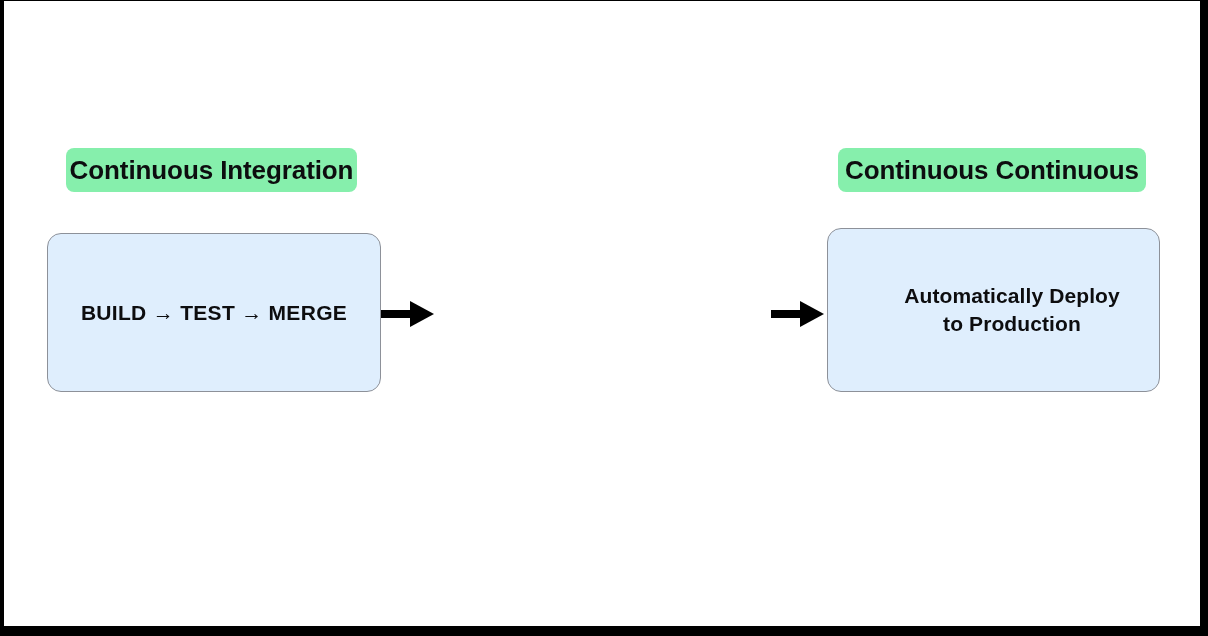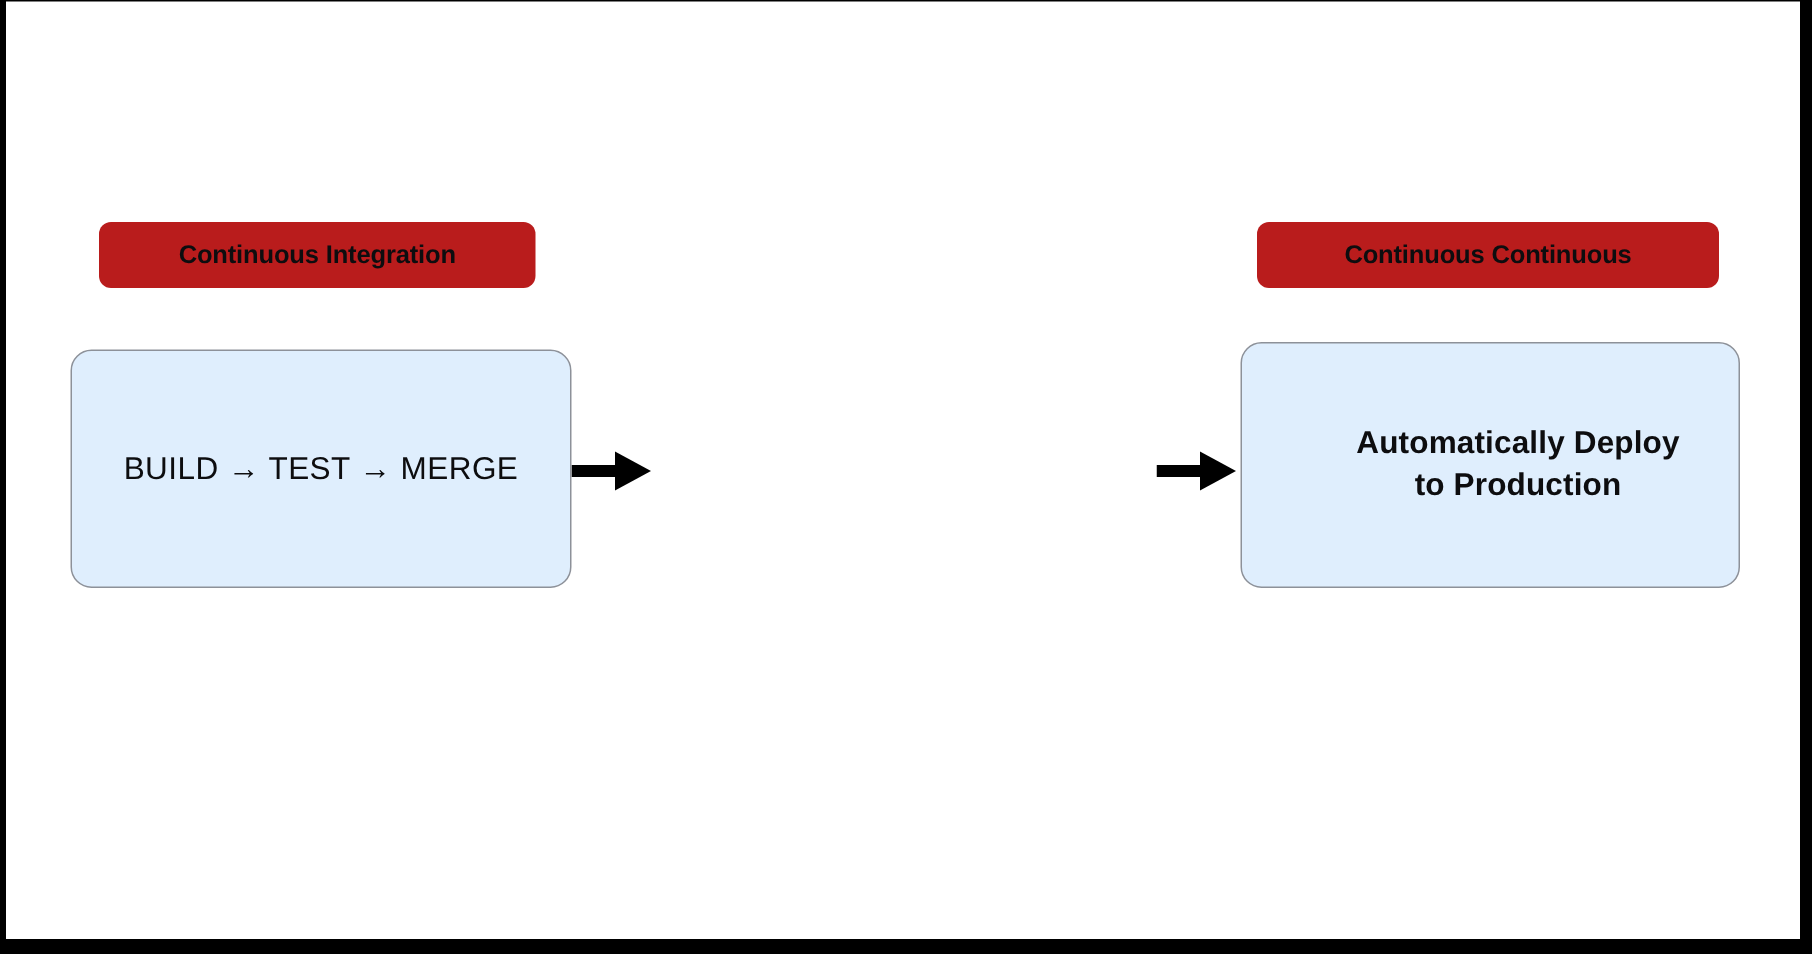--- a/index.html
+++ b/index.html
@@ -33,26 +33,26 @@
     left: 0; top: 0;
     width: 1208px;
     height: 636px;
   }
 
   
   .pill {
     position: absolute;
     height: 44px;
     border-radius: 8px;
-    background: #b91c1c;
+    background: #86efac;
     display: flex;
     align-items: center;
     justify-content: center;
     color: #0d0d0f;
-    font-size: 17px;
+    font-size: 26px;
     font-weight: bold;
     letter-spacing: -0.1px;
     white-space: nowrap;
     box-sizing: border-box;
   }
   .pill-1 { left: 66px;  top: 148px; width: 291px; }
   .pill-2 { left: 472px; top: 148px; width: 261px; }
   .pill-3 { left: 838px; top: 148px; width: 308px; }
 
   
@@ -71,21 +71,21 @@
   .box-1 { left: 47px;  top: 233px; width: 334px; height: 159px; }
   .box-2 { left: 438px; top: 232px; width: 334px; height: 160px; }
   .box-3 { left: 827px; top: 228px; width: 333px; height: 164px; padding-left: 37px; }
 
   .box-text {
     font-size: 21px;
     line-height: 28px;
     letter-spacing: 0.1px;
     white-space: pre-line;
   }
-  .box-text.regular { font-weight: normal; letter-spacing: 0.3px; }
+  .box-text.regular { font-weight: bold; letter-spacing: 0.3px; }
   .box-text.bold    { font-weight: bold; }
 
   
   .arrow {
     position: absolute;
     height: 28px;
     display: block;
   }
   .arrow-1 { left: 381px; top: 300px; width: 56px; }
   .arrow-2 { left: 771px; top: 300px; width: 56px; }

